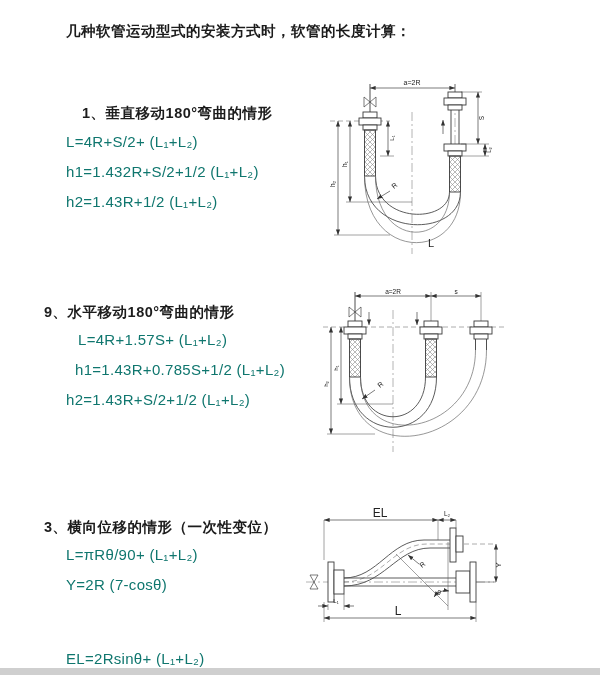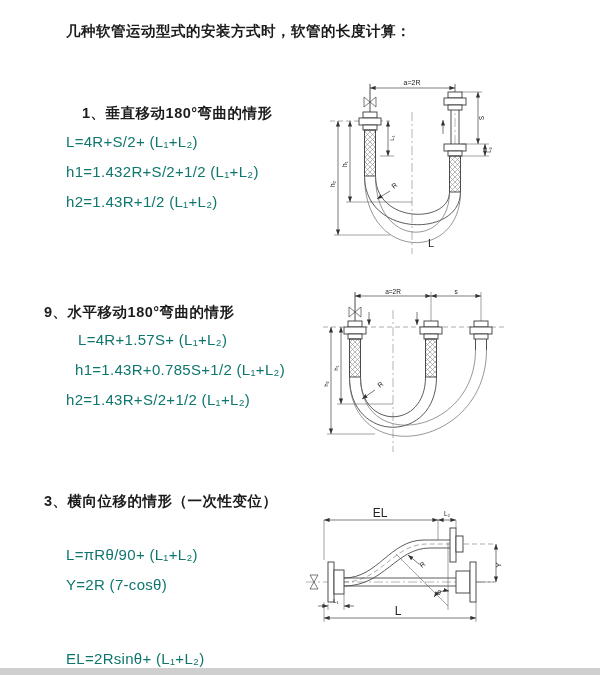--- a/index.html
+++ b/index.html
@@ -32,21 +32,21 @@
 <div class="abs sec-heading" style="left:44px;top:104px;margin-left:38px;">1、垂直移动180°弯曲的情形</div>
 <div class="abs formula" style="left:66px;top:133px;">L=4R+S/2+ (L₁+L₂)</div>
 <div class="abs formula" style="left:66px;top:163px;">h1=1.432R+S/2+1/2 (L₁+L₂)</div>
 <div class="abs formula" style="left:66px;top:193px;">h2=1.43R+1/2 (L₁+L₂)</div>
 
 <div class="abs sec-heading" style="left:44px;top:303px;">9、水平移动180°弯曲的情形</div>
 <div class="abs formula" style="left:58px;top:331px;margin-left:20px;">L=4R+1.57S+ (L₁+L₂)</div>
 <div class="abs formula" style="left:75px;top:361px;">h1=1.43R+0.785S+1/2 (L₁+L₂)</div>
 <div class="abs formula" style="left:66px;top:391px;">h2=1.43R+S/2+1/2 (L₁+L₂)</div>
 
-<div class="abs sec-heading" style="left:44px;top:492px;">3、横向位移的情形（一次性变位）</div>
+<div class="abs sec-heading" style="left:44px;top:518px;">3、横向位移的情形（一次性变位）</div>
 <div class="abs formula" style="left:66px;top:546px;">L=πRθ/90+ (L₁+L₂)</div>
 <div class="abs formula" style="left:66px;top:576px;">Y=2R (7-cosθ)</div>
 <div class="abs formula" style="left:66px;top:606px;margin-top:44px;">EL=2Rsinθ+ (L₁+L₂)</div>
 
 <svg style="left:310px;top:72px;" width="285" height="190" viewBox="0 0 285 190">
   <defs>
     <marker id="ae" markerWidth="10" markerHeight="8" refX="8" refY="3" orient="auto">
       <path d="M0,0 L8,3 L0,6 z" fill="#333"></path>
     </marker>
     <marker id="as" markerWidth="10" markerHeight="8" refX="0" refY="3" orient="auto">

